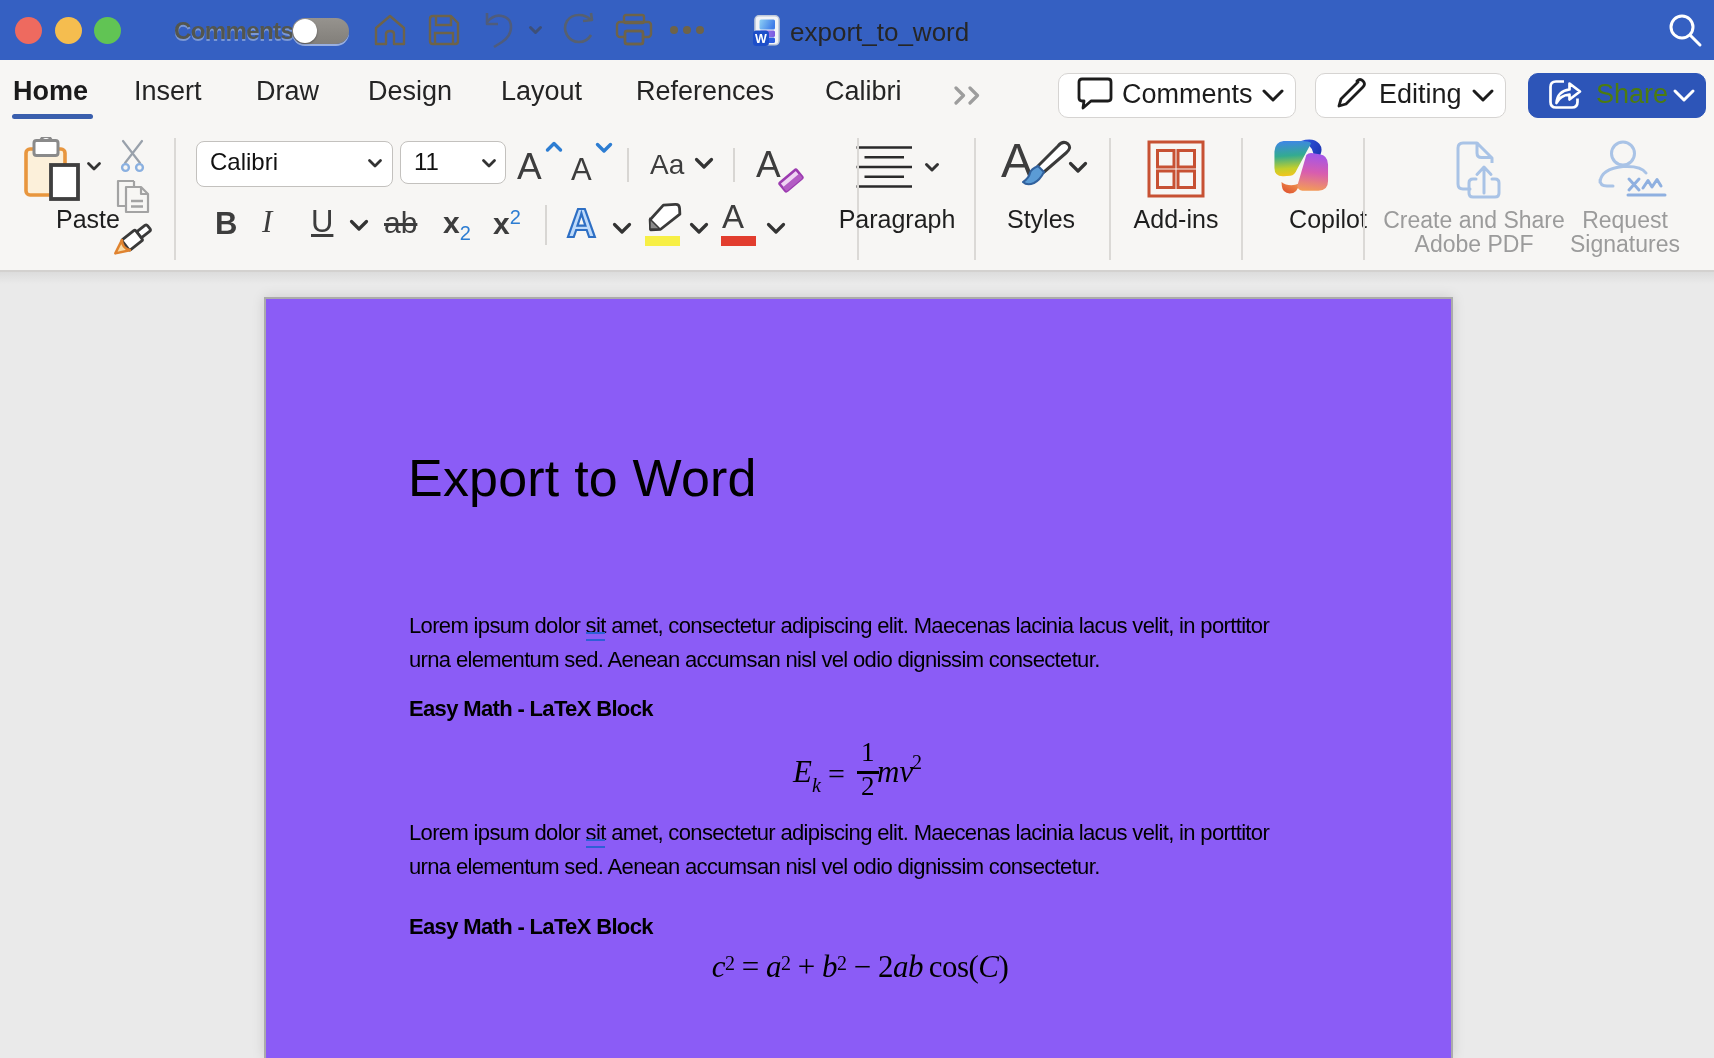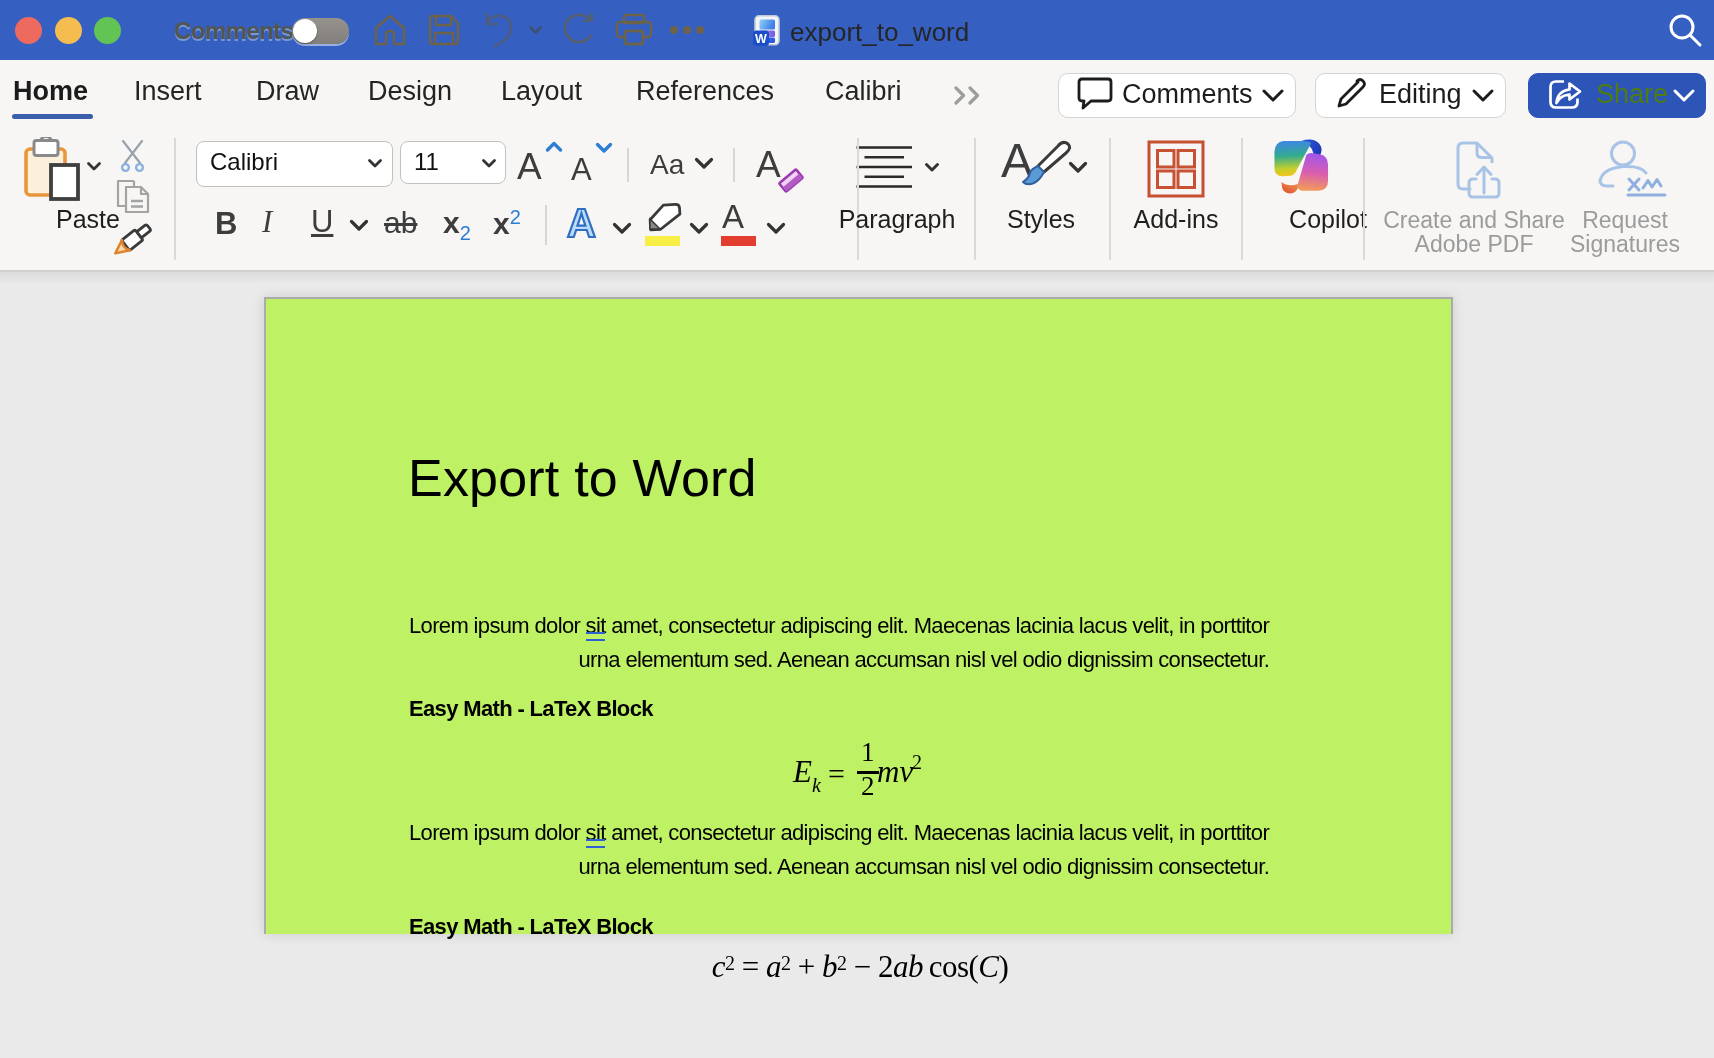--- a/index.html
+++ b/index.html
@@ -29,21 +29,21 @@
   .vdiv { position:absolute; background:#d8d6d3; width:2px; }
   .gdiv { position:absolute; background:#dbd9d6; width:2px; top:13px; height:122px; }
   .rlabel { position:absolute; font-size:25px; color:#1e1e1e; white-space:nowrap; transform:translateX(-50%); }
   .rlabel2 { position:absolute; font-size:23px; color:#9b9b9b; white-space:nowrap; transform:translateX(-50%); text-align:center; line-height:24px; }
   .combo { position:absolute; background:#fff; border:1.5px solid #c3c1be; border-radius:8px; }
   .combo .txt { position:absolute; left:13px; top:6px; font-size:24px; color:#111; }
   .rtxt { position:absolute; color:#3d3d3d; white-space:nowrap; }
   
   #docarea { position:absolute; left:0; top:272px; width:1714px; height:786px; background:#eaeaea; }
   #docarea .shadowtop { position:absolute; left:0; top:0; width:100%; height:12px; background:linear-gradient(#dcdcdc,#eaeaea); }
-  #page { position:absolute; left:264px; top:297px; width:1189px; height:637px; background:#bef264; border:2px solid #ababab; border-bottom:none; box-shadow:0 0 12px rgba(0,0,0,.13);text-align:right; }
+  #page { position:absolute; left:264px; top:297px; width:1189px; height:761px; background:#8b5cf6; border:2px solid #ababab; border-bottom:none; box-shadow:0 0 12px rgba(0,0,0,.13); }
   .body-text { position:absolute; font-size:22px; color:#000; line-height:34px; letter-spacing:-0.65px; white-space:nowrap; }
   .sit { position:relative; }
   .sit::after { content:""; position:absolute; left:0; right:1px; bottom:-3px; height:5px; border-top:2px solid #2e5fd7; border-bottom:2px solid #2e5fd7; }
   .eq { position:absolute; font-family:"Liberation Serif", serif; color:#000; white-space:nowrap; transform:translateX(-50%); }
 </style>
 </head>
 <body>
 
 <div id="titlebar">
   <div class="dot" id="dot-r"></div>

